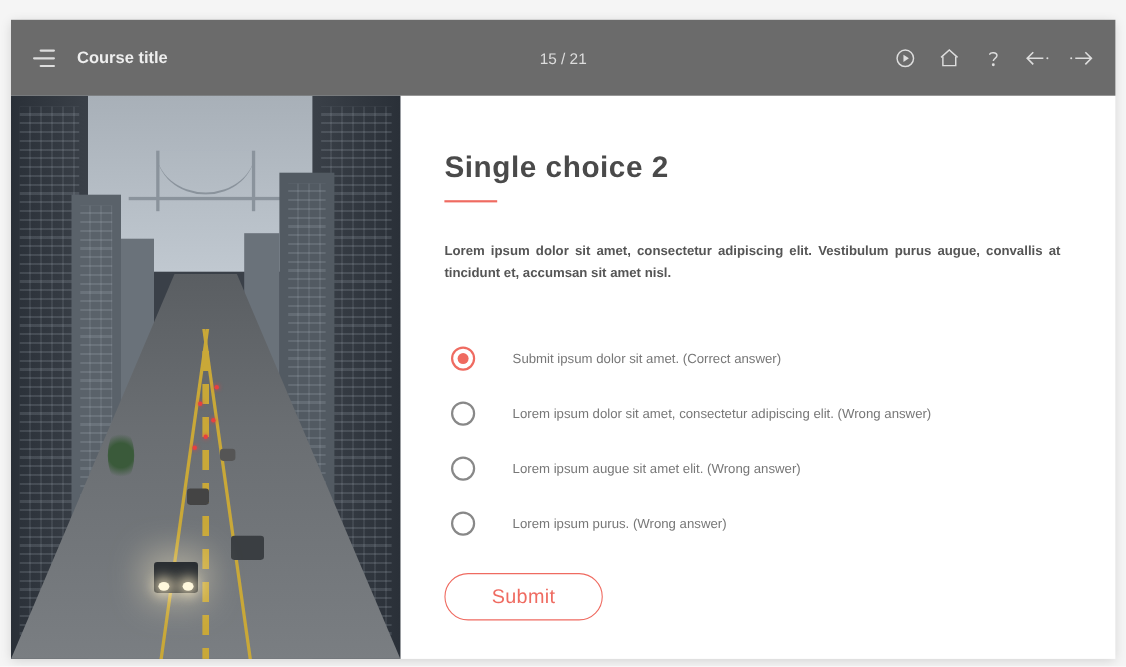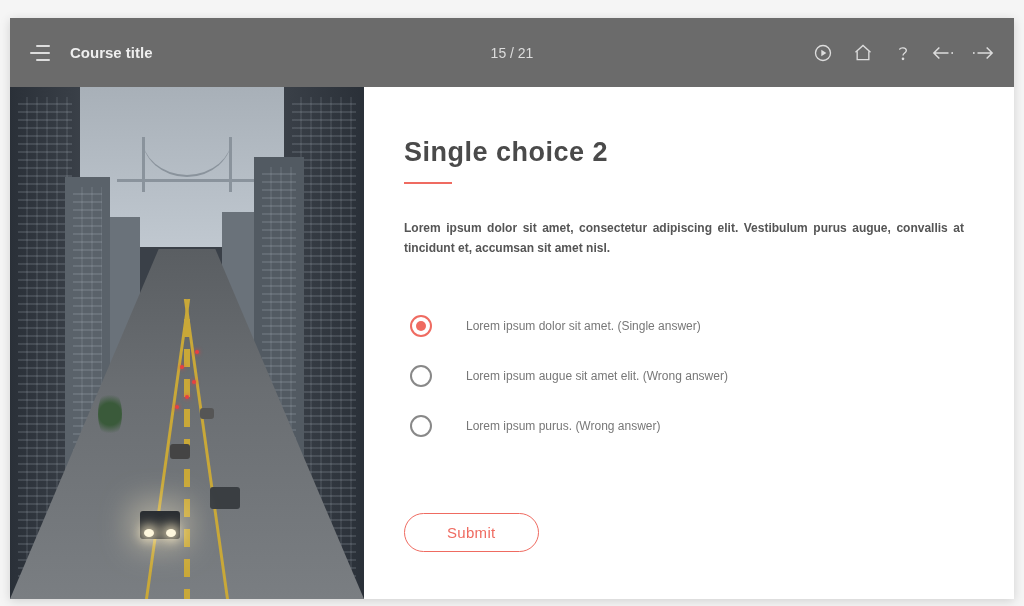--- a/index.html
+++ b/index.html
@@ -248,27 +248,27 @@
       width: 10px;
       height: 10px;
       background: #ef6b61;
       border-radius: 50%;
     }
     .option-label {
       font-size: 12px;
       color: #777;
     }
     .submit-btn {
-      margin-top: 76px;
+      margin-top: 34px;
       padding: 10px 42px;
       border: 1px solid #ef6b61;
       border-radius: 22px;
       background: transparent;
       color: #ef6b61;
-      font-size: 15px;
+      font-size: 18px;
       cursor: pointer;
       letter-spacing: 0.3px;
     }
   </style>
 </head>
 <body>
 
 <div class="container">
   <div class="header">
     <div class="header-left">
@@ -352,21 +352,25 @@
     </div>
 
     <div class="question-panel">
       <h1 class="question-title">Single choice 2</h1>
       <div class="title-underline"></div>
       <p class="question-text">Lorem ipsum dolor sit amet, consectetur adipiscing elit. Vestibulum purus augue, convallis at tincidunt et, accumsan sit amet nisl.</p>
 
       <div class="options">
         <div class="option">
           <div class="radio selected"></div>
-          <span class="option-label">Lorem ipsum dolor sit amet. (Single answer)</span>
+          <span class="option-label">Submit ipsum dolor sit amet. (Correct answer)</span>
+        </div>
+        <div class="option">
+          <div class="radio"></div>
+          <span class="option-label">Lorem ipsum dolor sit amet, consectetur adipiscing elit. (Wrong answer)</span>
         </div>
         <div class="option">
           <div class="radio"></div>
           <span class="option-label">Lorem ipsum augue sit amet elit. (Wrong answer)</span>
         </div>
         <div class="option">
           <div class="radio"></div>
           <span class="option-label">Lorem ipsum purus. (Wrong answer)</span>
         </div>
       </div>

